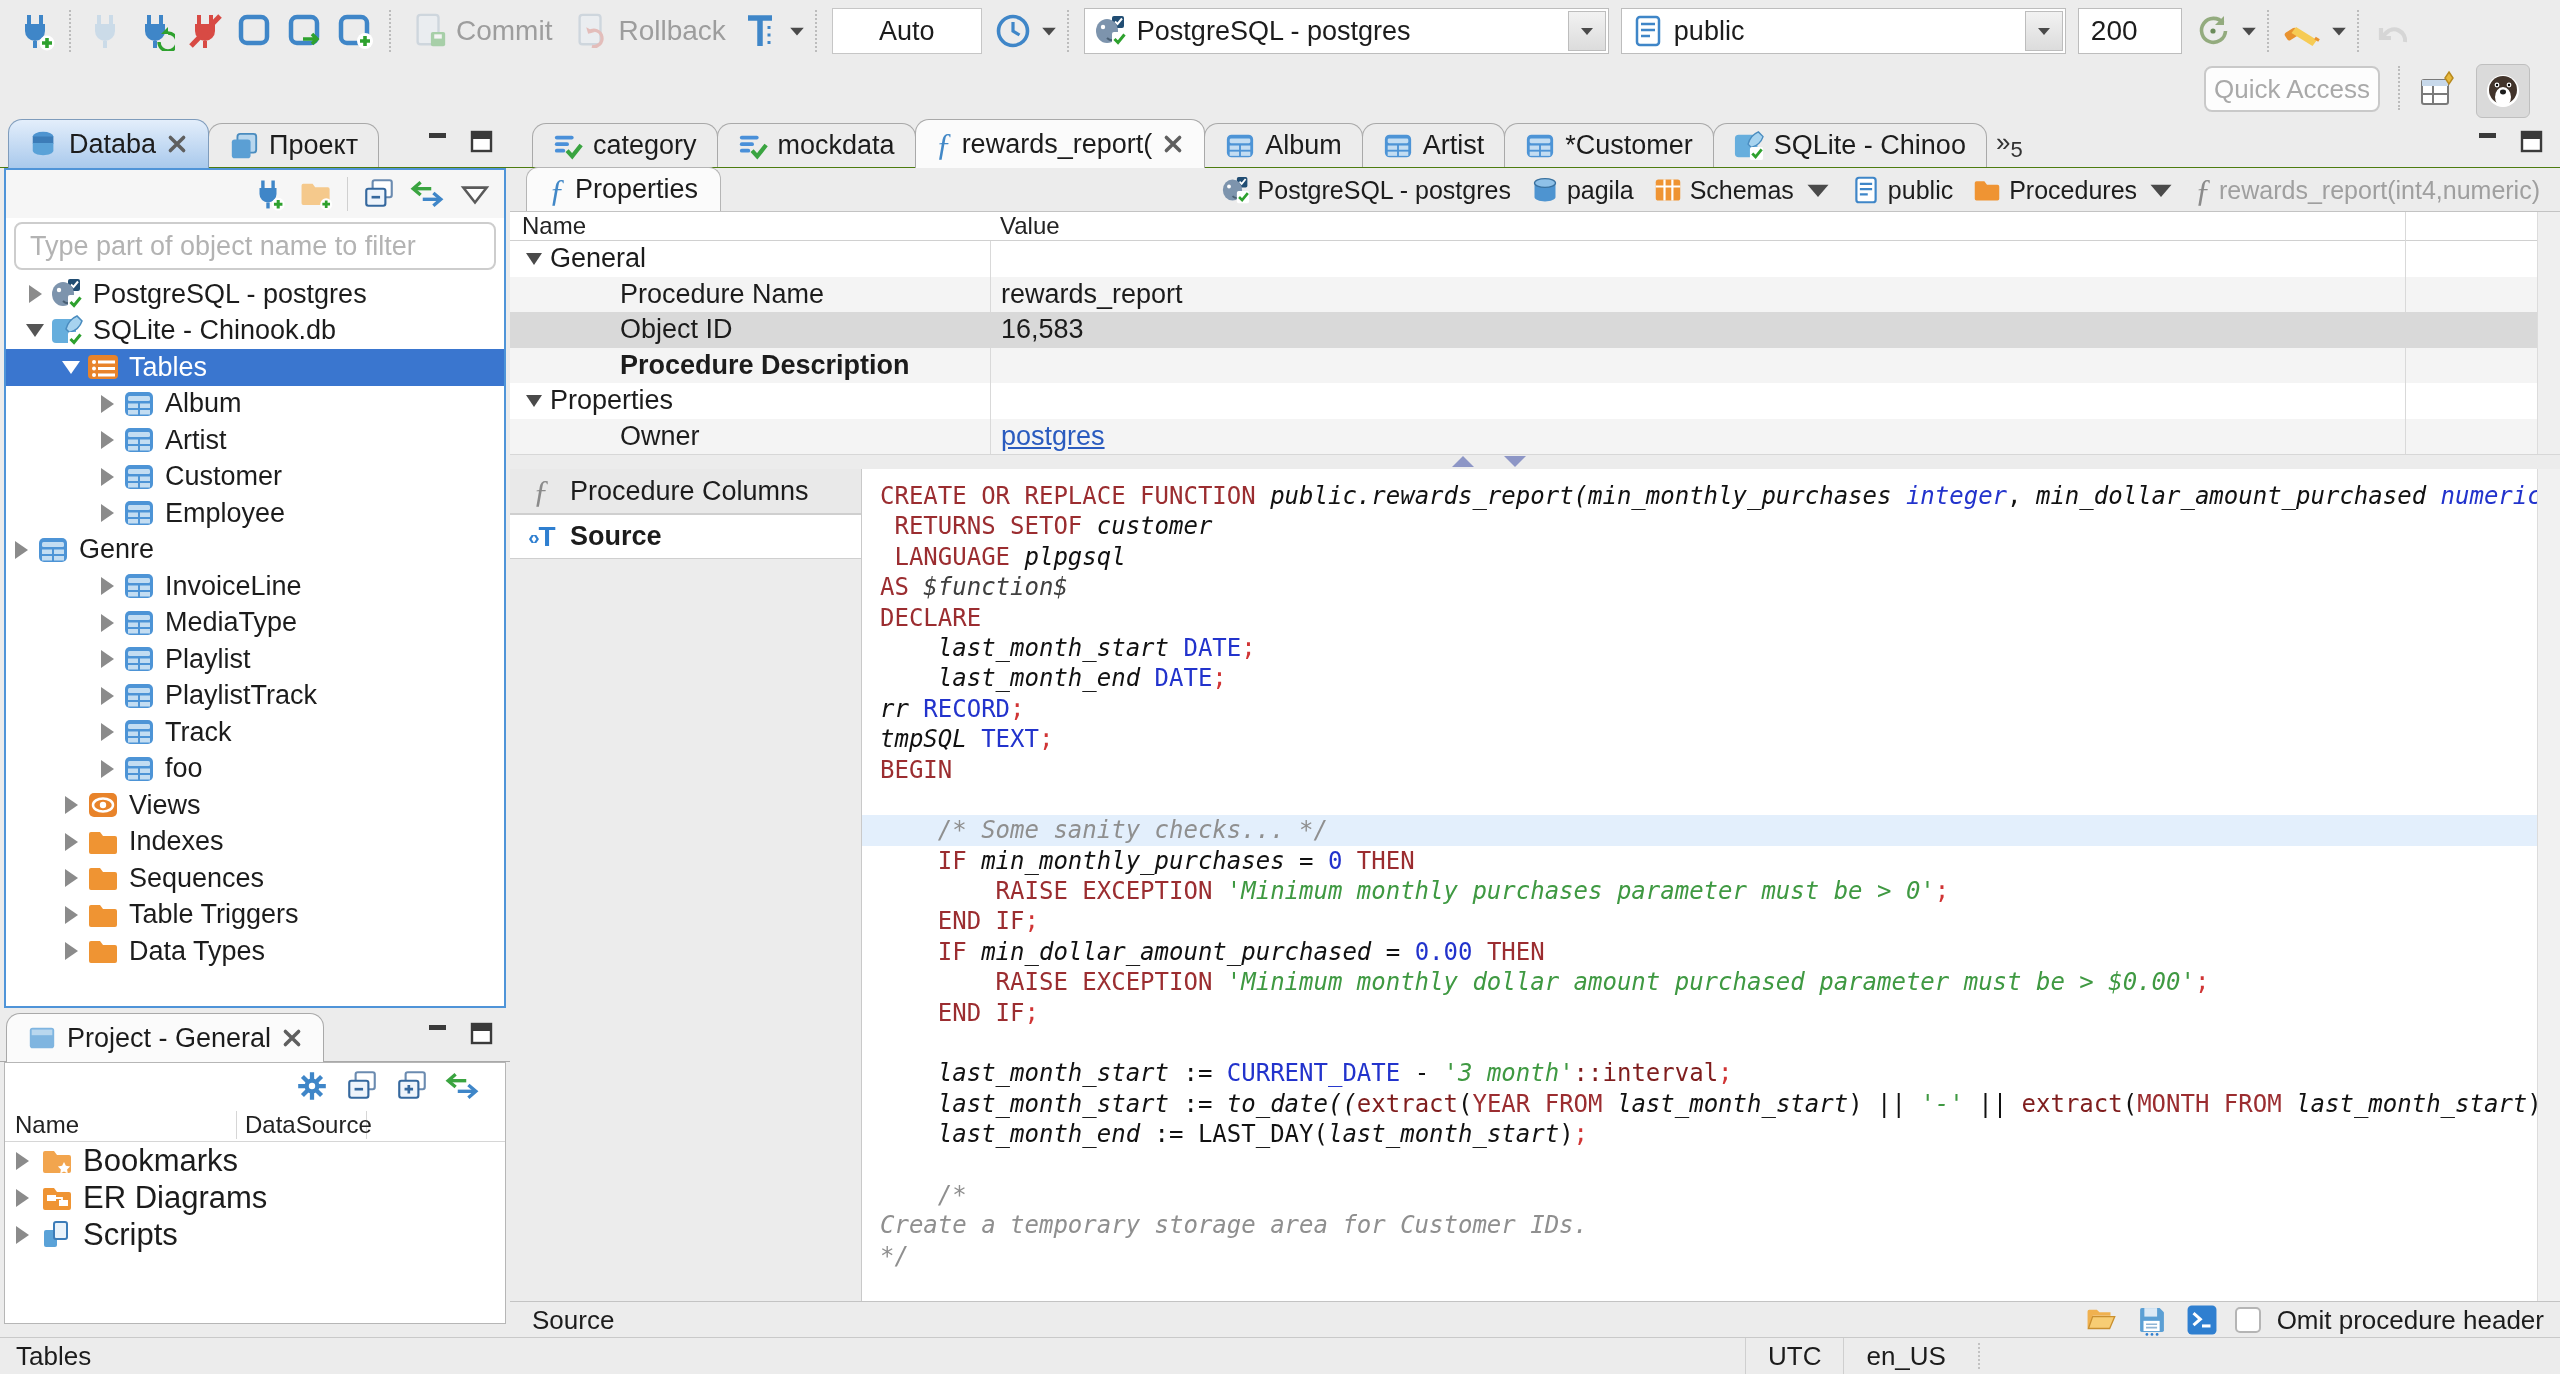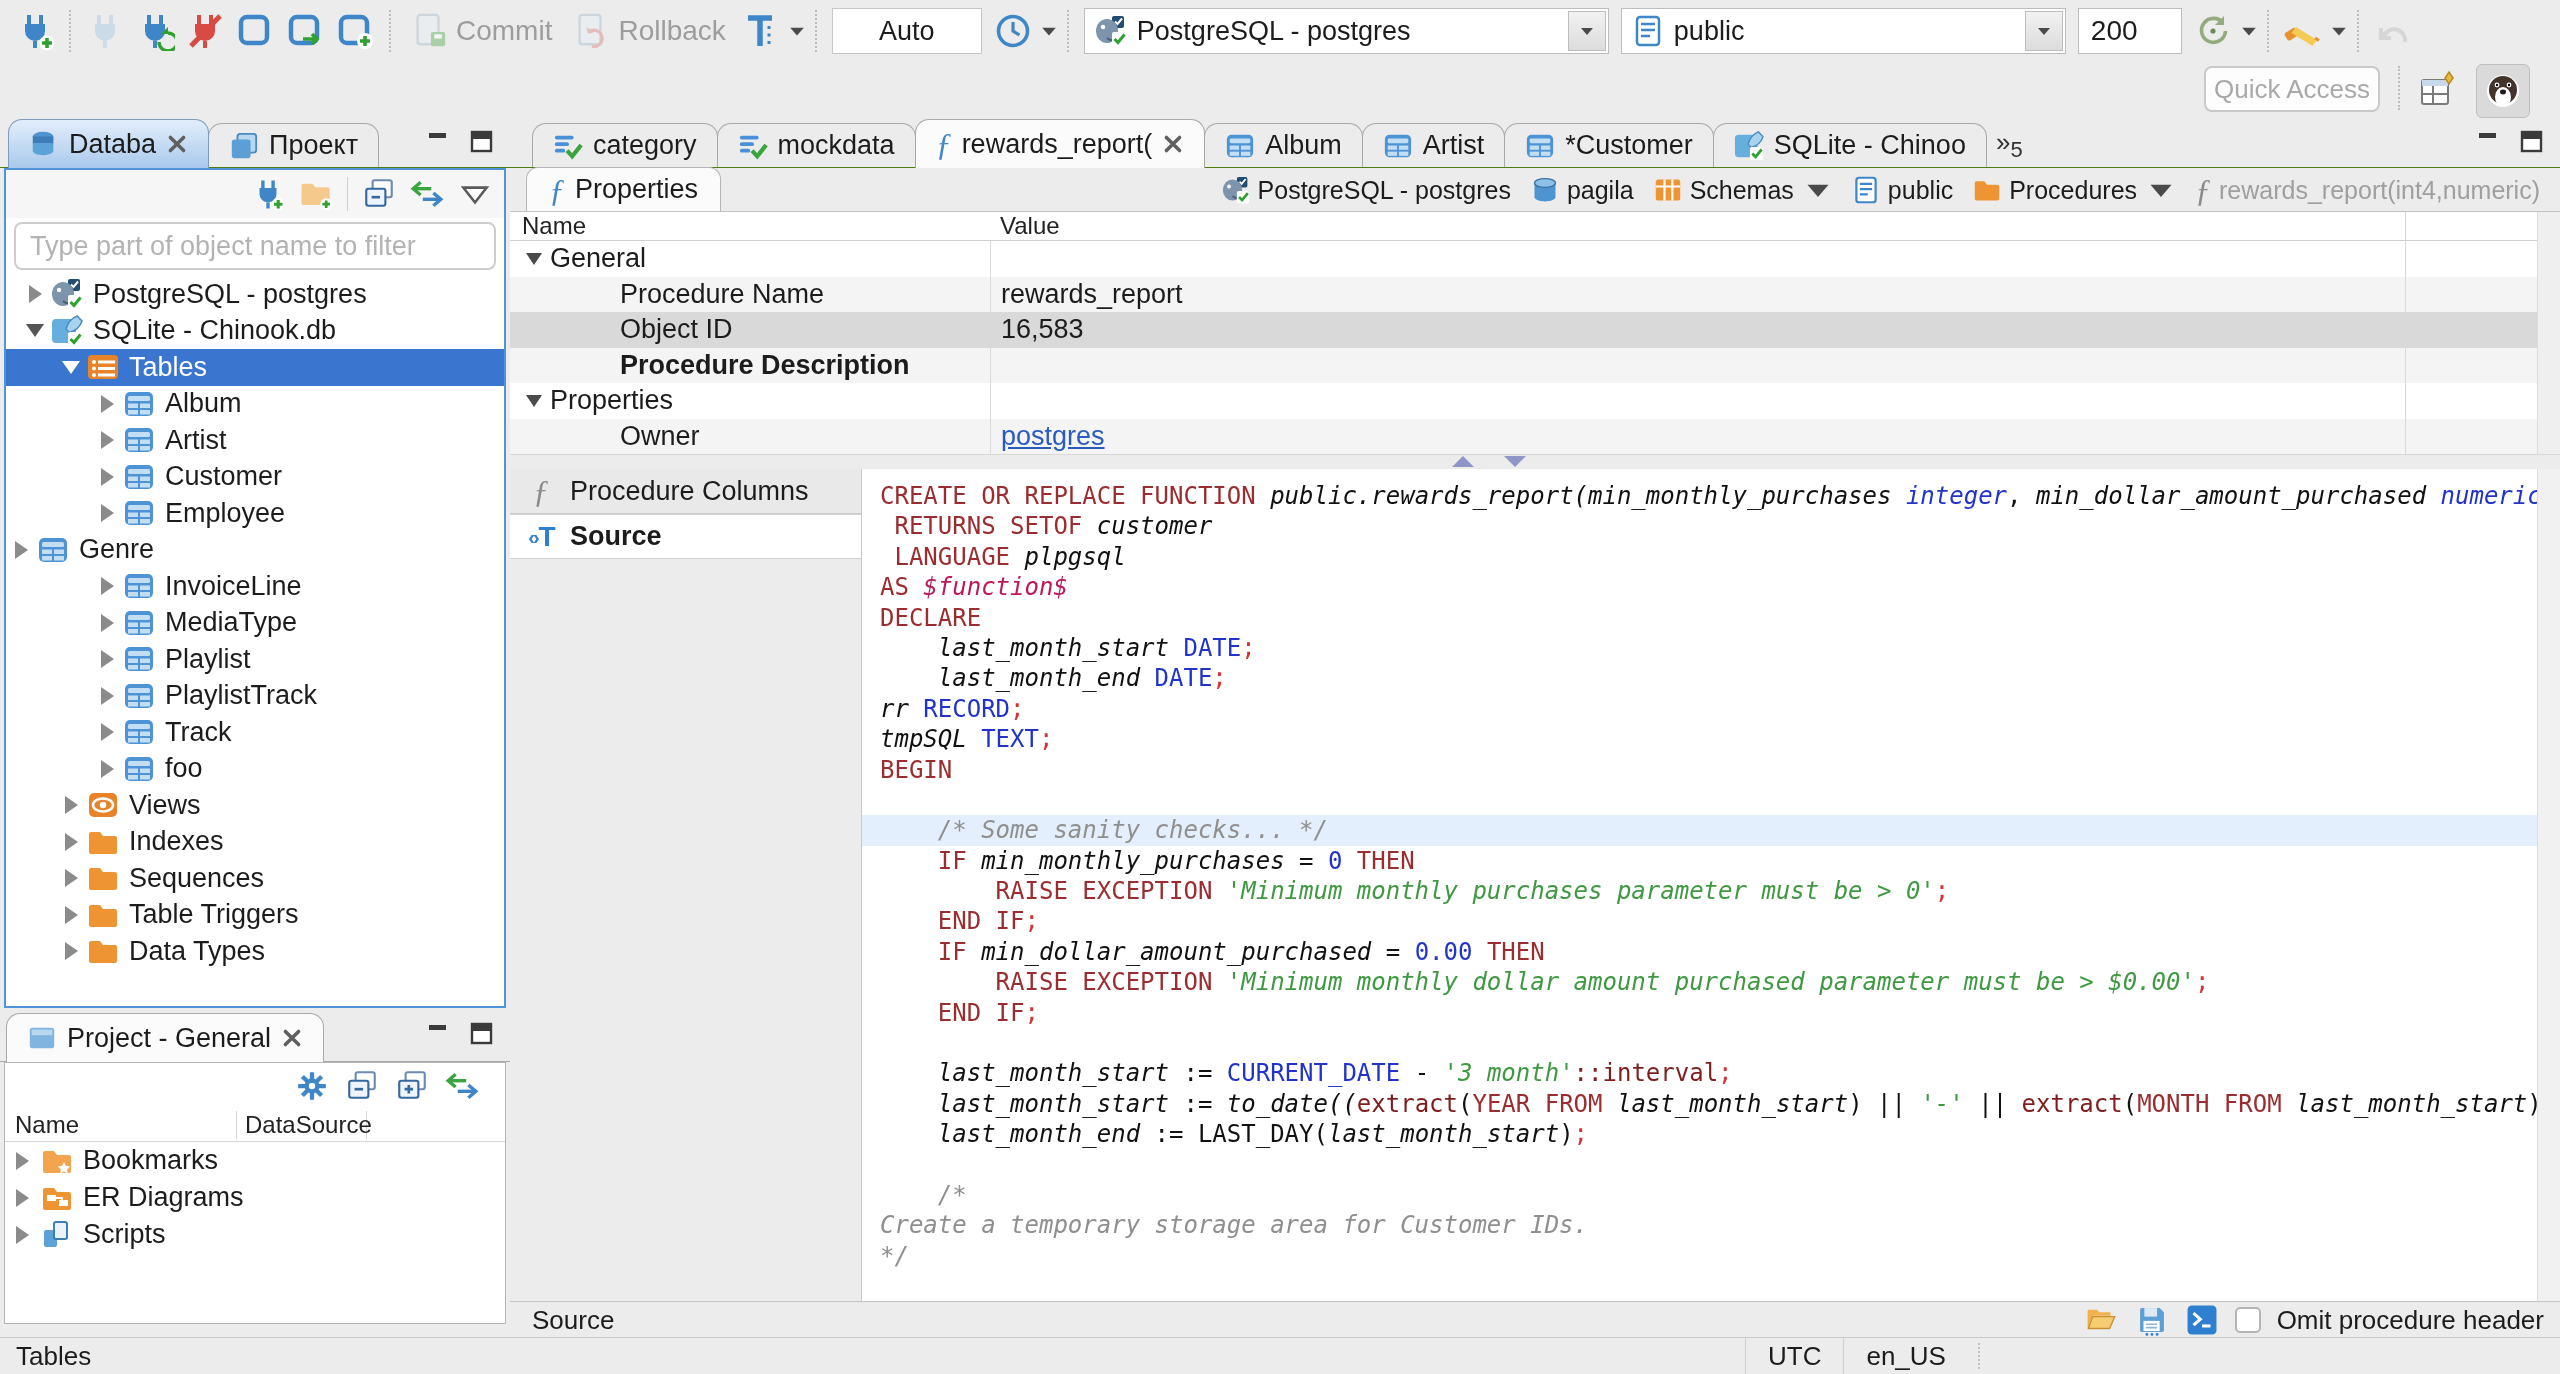--- a/index.html
+++ b/index.html
@@ -78,21 +78,21 @@
 
   
   .projtabbar{height:52px;display:flex;align-items:flex-end;position:relative;border-bottom:1px solid #a9a9a9;box-sizing:border-box;margin-top:2px;}
   .projpanel{margin:0 4px;height:262px;background:#fff;border:1px solid #b6b6b6;box-sizing:border-box;
              display:flex;flex-direction:column;overflow:hidden;}
   .projtools{height:46px;display:flex;align-items:center;justify-content:flex-end;gap:16px;padding-right:26px;}
   .projtools .ic svg{width:34px;height:34px;}
   .phead{height:32px;display:flex;align-items:center;font-size:24px;border-bottom:1px solid #d6d6d6;color:#222;}
   .phead .c1{width:232px;padding-left:10px;border-right:1px solid #d6d6d6;box-sizing:border-box;}
   .phead .c2{width:130px;padding-left:8px;border-right:1px solid #d6d6d6;box-sizing:border-box;}
-  .prow{height:37px;display:flex;align-items:center;font-size:27px;}
+  .prow{height:37px;display:flex;align-items:center;font-size:31px;}
   .prow .exp{width:34px;display:flex;justify-content:center;}
   .prow .ic{width:36px;}
   .prow .ic svg{width:32px;height:32px;}
   .prow .lbl{margin-left:8px;}
 
   
   .etabs{flex:none;}
   .proprow{height:44px;position:relative;border-bottom:1px solid #c3c3c3;box-sizing:border-box;display:flex;align-items:flex-end;}
   .ptab{height:43px;display:flex;align-items:center;gap:10px;padding:0 22px;margin-left:16px;font-size:27px;
         background:#fbfbfb;border:1px solid #b5b5b5;border-bottom:none;border-radius:12px 12px 0 0;}
@@ -140,21 +140,21 @@
   .cl{white-space:pre;padding-left:18px;height:30.4px;overflow:hidden;}
   .cl.hl{background:#e3effc;}
   .tk-k{color:#9b2d30;}
   .tk-kc{color:#7f1d1d;}
   .tk-t{color:#2233cc;}
   .tk-ti{color:#2233cc;font-style:italic;}
   .tk-n{color:#2233cc;}
   .tk-s{color:#3f9942;font-style:italic;}
   .tk-c{color:#8f8f8f;font-style:italic;}
   .tk-p{color:#d03434;}
-  .tk-d{color:#be185d;font-style:italic;}
+  .tk-d{color:#404040;font-style:italic;}
   .tk-i{color:#111;font-style:italic;}
   .tk-x{color:#111;}
   .codescroll{position:absolute;top:0;bottom:0;right:0;width:22px;background:#f1f1f1;border-left:1px solid #dcdcdc;}
 
   .efoot{height:36px;background:#ececec;border-top:1px solid #c3c3c3;display:flex;align-items:center;position:relative;font-size:26px;}
   .efoot .slabel{padding-left:22px;}
   .ftools{position:absolute;right:16px;display:flex;align-items:center;gap:16px;}
   .ftools .ic svg{width:34px;height:34px;}
   .chk{width:26px;height:26px;background:#fff;border:2px solid #b5b5b5;border-radius:5px;box-sizing:border-box;}
 

